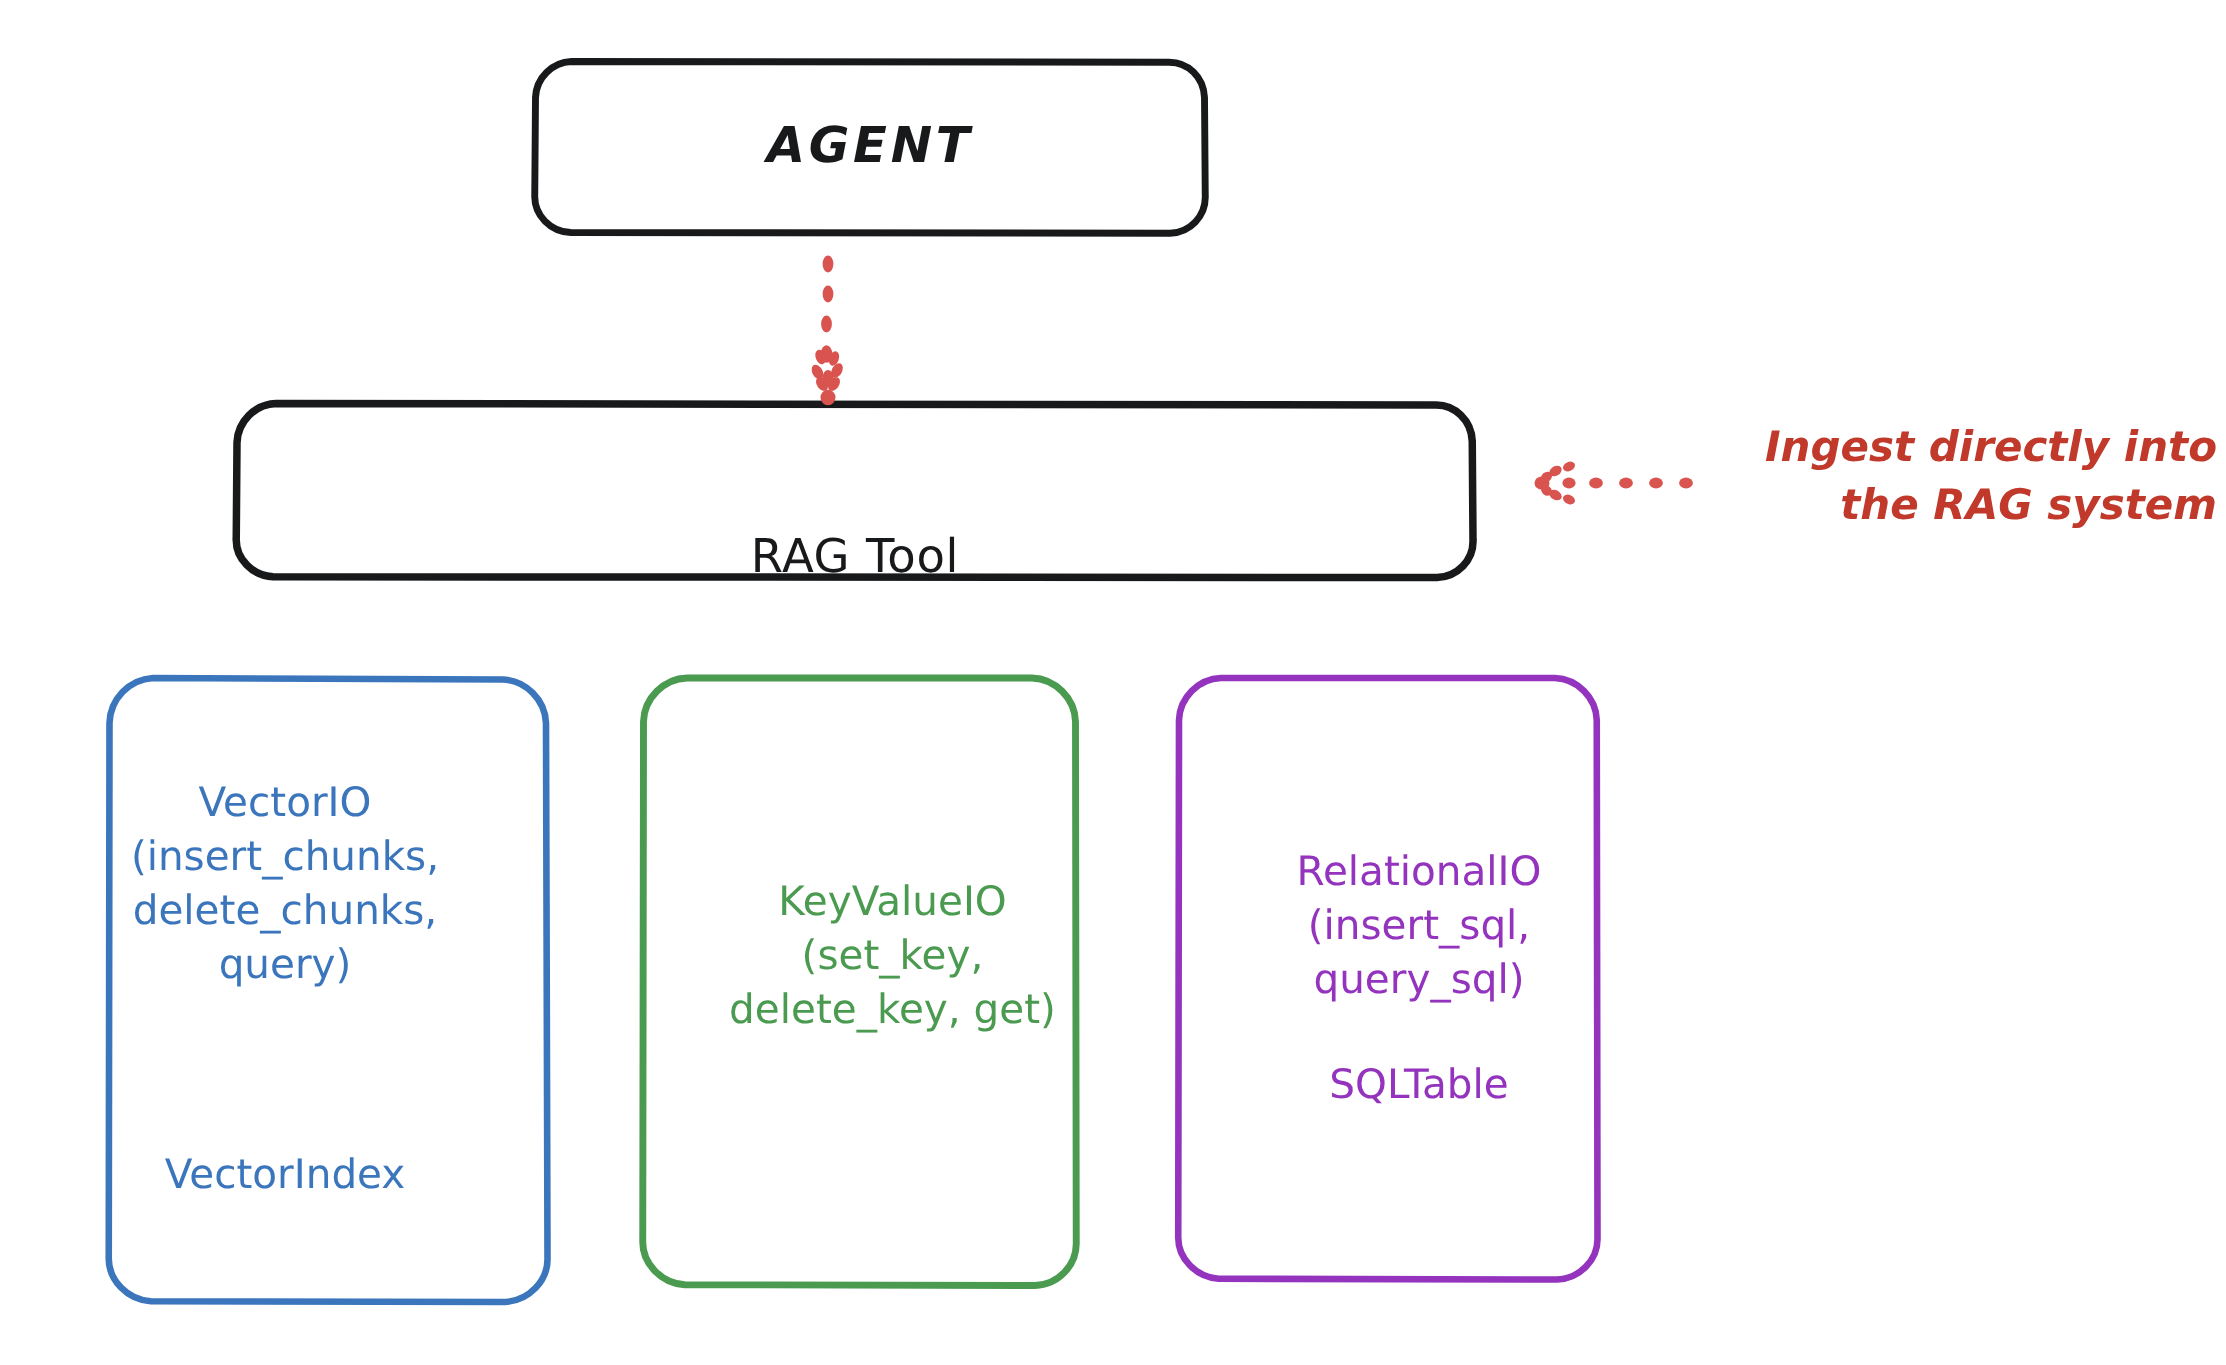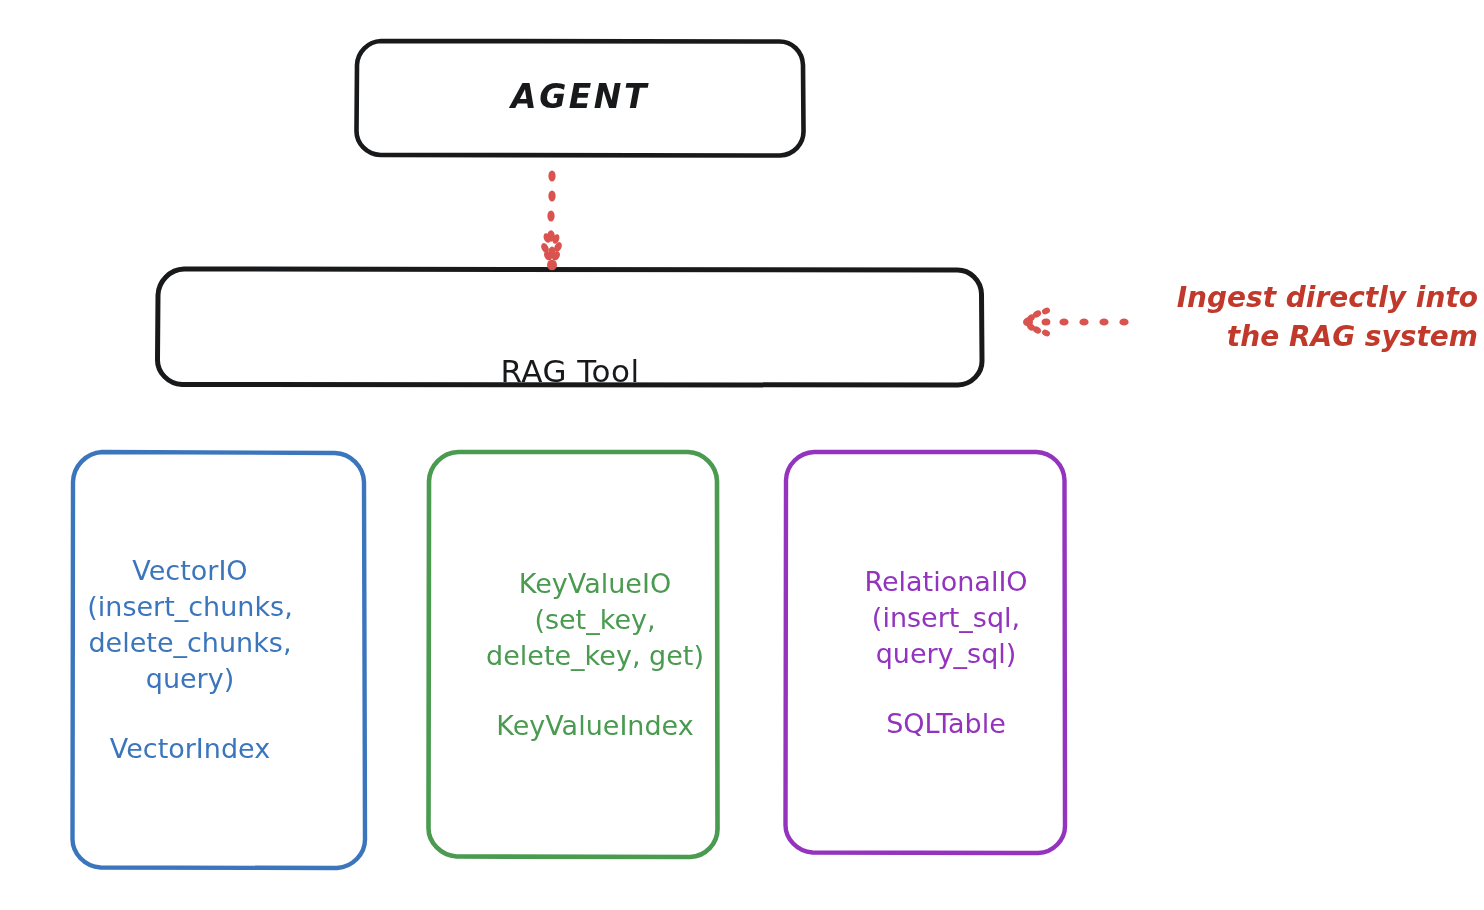--- a/index.html
+++ b/index.html
@@ -82,20 +82,21 @@
     font-weight: 400;
     font-size: 27px;
     line-height: 1.34;
   }
 
   #vectorio-box {
     left: 72px;
     top: 450px;
     width: 236px;
     height: 420px;
+    gap: 35px;
   }
   #vectorio-box .node-label,
   #vectorio-box .node-sublabel { color: #3b76bd; }
 
   #keyvalueio-box {
     left: 450px;
     top: 450px;
     width: 290px;
     height: 410px;
   }
@@ -234,21 +235,20 @@
 query)</div>
   <div class="gap"></div>
   <div class="node-sublabel">VectorIndex</div>
 </div>
 
 <div class="node provider" id="keyvalueio-box">
   <div class="node-label">KeyValueIO
 (set_key,
 delete_key, get)</div>
   <div class="gap"></div>
-  <div class="node-sublabel">KeyValueIndex</div>
 </div>
 
 <div class="node provider" id="relationalio-box">
   <div class="node-label">RelationalIO
 (insert_sql,
 query_sql)</div>
   <div class="gap"></div>
   <div class="node-sublabel">SQLTable</div>
 </div>
 

